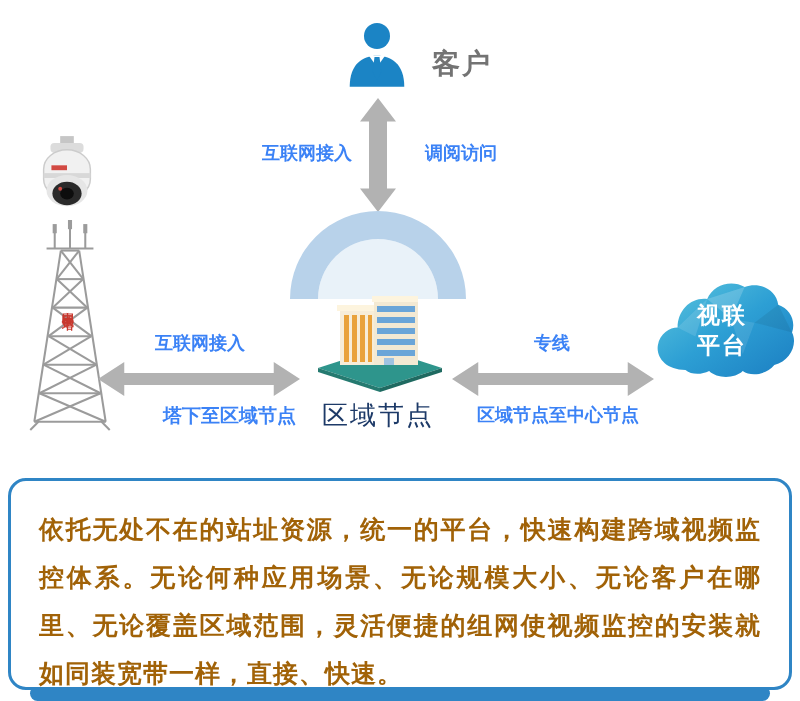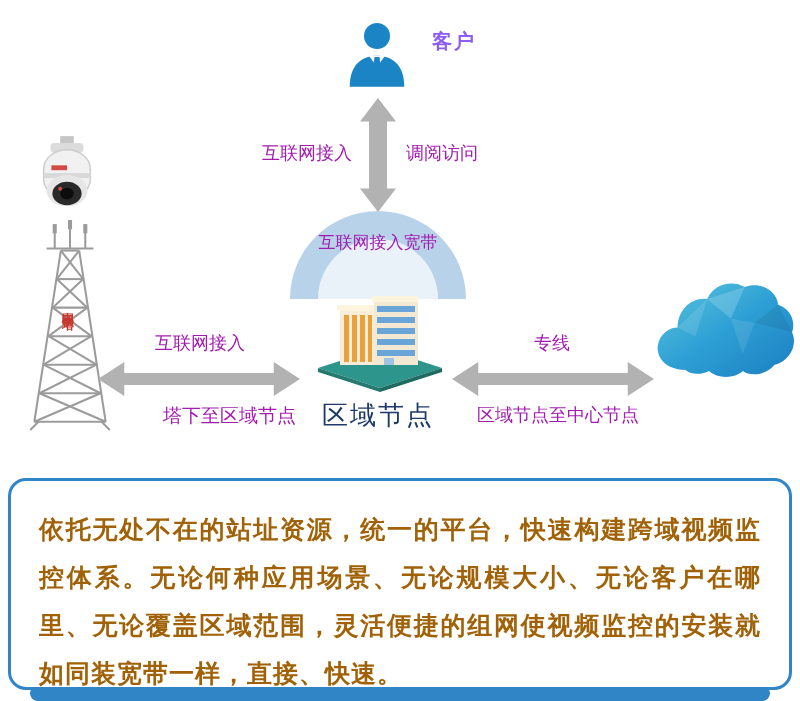--- a/index.html
+++ b/index.html
@@ -2,27 +2,27 @@
 <html><head>
 <meta charset="utf-8">
 <style>
   html,body{margin:0;padding:0;background:#ffffff;}
   body{font-family:"Liberation Sans","DejaVu Sans",sans-serif;}
   #canvas{position:relative;width:800px;height:701px;background:#ffffff;overflow:hidden;}
   .abs{position:absolute;}
 
   
   .person-icon{left:346px;top:16px;width:62px;height:76px;}
-  .customer-label{left:432px;top:28px;font-size:20px;font-weight:bold;color:#8b5cf6;letter-spacing:2px;}
+  .customer-label{left:432px;top:45px;font-size:28px;font-weight:bold;color:#737373;letter-spacing:2px;}
 
   
   .v-arrow{left:360px;top:98px;width:36px;height:114px;}
-  .blue-label{color:#a21caf;font-weight:normal;font-size:18px;text-align:center;white-space:nowrap;}
+  .blue-label{color:#3b82f6;font-weight:bold;font-size:18px;text-align:center;white-space:nowrap;}
   .lbl-net-top{left:226px;top:141px;width:126px;text-align:right;}
-  .lbl-retrieval{left:406px;top:141px;width:110px;text-align:left;}
+  .lbl-retrieval{left:406px;top:141px;width:110px;text-align:center;}
 
   
   .arc{left:289px;top:210px;width:178px;height:90px;}
   .arc-label{left:276px;top:231px;width:204px;font-size:17px;}
 
   
   .building{left:310px;top:276px;width:140px;height:118px;z-index:3;}
   .node-label{left:288px;top:398px;width:180px;text-align:center;font-size:26px;font-weight:normal;color:#1d3a68;letter-spacing:2px;}
 
   
@@ -74,21 +74,20 @@
   </div>
   <div class="abs blue-label lbl-net-top">互联网接入</div>
   <div class="abs blue-label lbl-retrieval">调阅访问</div>
 
   <div class="abs arc">
     <svg viewBox="0 0 178 90" width="100%" height="100%">
       <path d="M29,89 A60,60 0 0 1 149,89 Z" fill="#e9f2f9"></path>
       <path d="M1,89 A88,88 0 0 1 177,89 L149,89 A60,60 0 0 0 29,89 Z" fill="#b8d2ea"></path>
     </svg>
   </div>
-  <div class="abs blue-label arc-label">互联网接入宽带</div>
 
   <div class="abs building">
     <svg viewBox="0 0 140 118" width="100%" height="100%">
       <polygon points="8,92 70,72 132,92 70,112" fill="#2e958c"></polygon>
       <polygon points="8,92 70,112 70,116 8,96" fill="#257a70"></polygon>
       <polygon points="132,92 70,112 70,116 132,96" fill="#1f6a61"></polygon>
       <rect x="27" y="29" width="40" height="6" fill="#fdf4de"></rect>
       <rect x="30" y="35" width="34" height="54" fill="#f7edd8"></rect>
       <rect x="34" y="39" width="5" height="47" fill="#e9a23b"></rect>
       <rect x="42" y="39" width="5" height="47" fill="#e9a23b"></rect>
@@ -180,20 +179,24 @@
           <stop offset="0.5" stop-color="#2d9fd4"></stop>
           <stop offset="1" stop-color="#1b7ec2"></stop>
         </linearGradient>
       </defs>
       <path d="M38,96 C18,96 8,83 10,71 C12,59 22,53 30,53 C30,35 44,22 60,24 C66,10 84,4 98,12 C112,6 130,14 132,30 C144,34 150,46 146,58 C152,70 144,87 128,91 C120,101 104,103 96,97 C88,105 70,105 62,97 C54,101 44,101 38,96 Z" fill="url(#cg)"></path>
       <polygon points="60,24 98,12 84,44" fill="#ffffff" opacity="0.18"></polygon>
       <polygon points="30,53 60,24 48,62" fill="#ffffff" opacity="0.12"></polygon>
       <polygon points="132,30 146,58 108,48" fill="#000000" opacity="0.07"></polygon>
       <polygon points="84,44 108,48 96,80" fill="#ffffff" opacity="0.10"></polygon>
     </svg>
+    <div class="cloud-text">
+      <div>视联</div>
+      <div>平台</div>
+    </div>
   </div>
 
   <div class="abs footer-bar"></div>
   <div class="abs desc-box">
     <p>依托无处不在的站址资源，统一的平台，快速构建跨域视频监控体系。无论何种应用场景、无论规模大小、无论客户在哪里、无论覆盖区域范围，灵活便捷的组网使视频监控的安装就如同装宽带一样，直接、快速。</p>
   </div>
 
 </div>
 
 </body></html>

